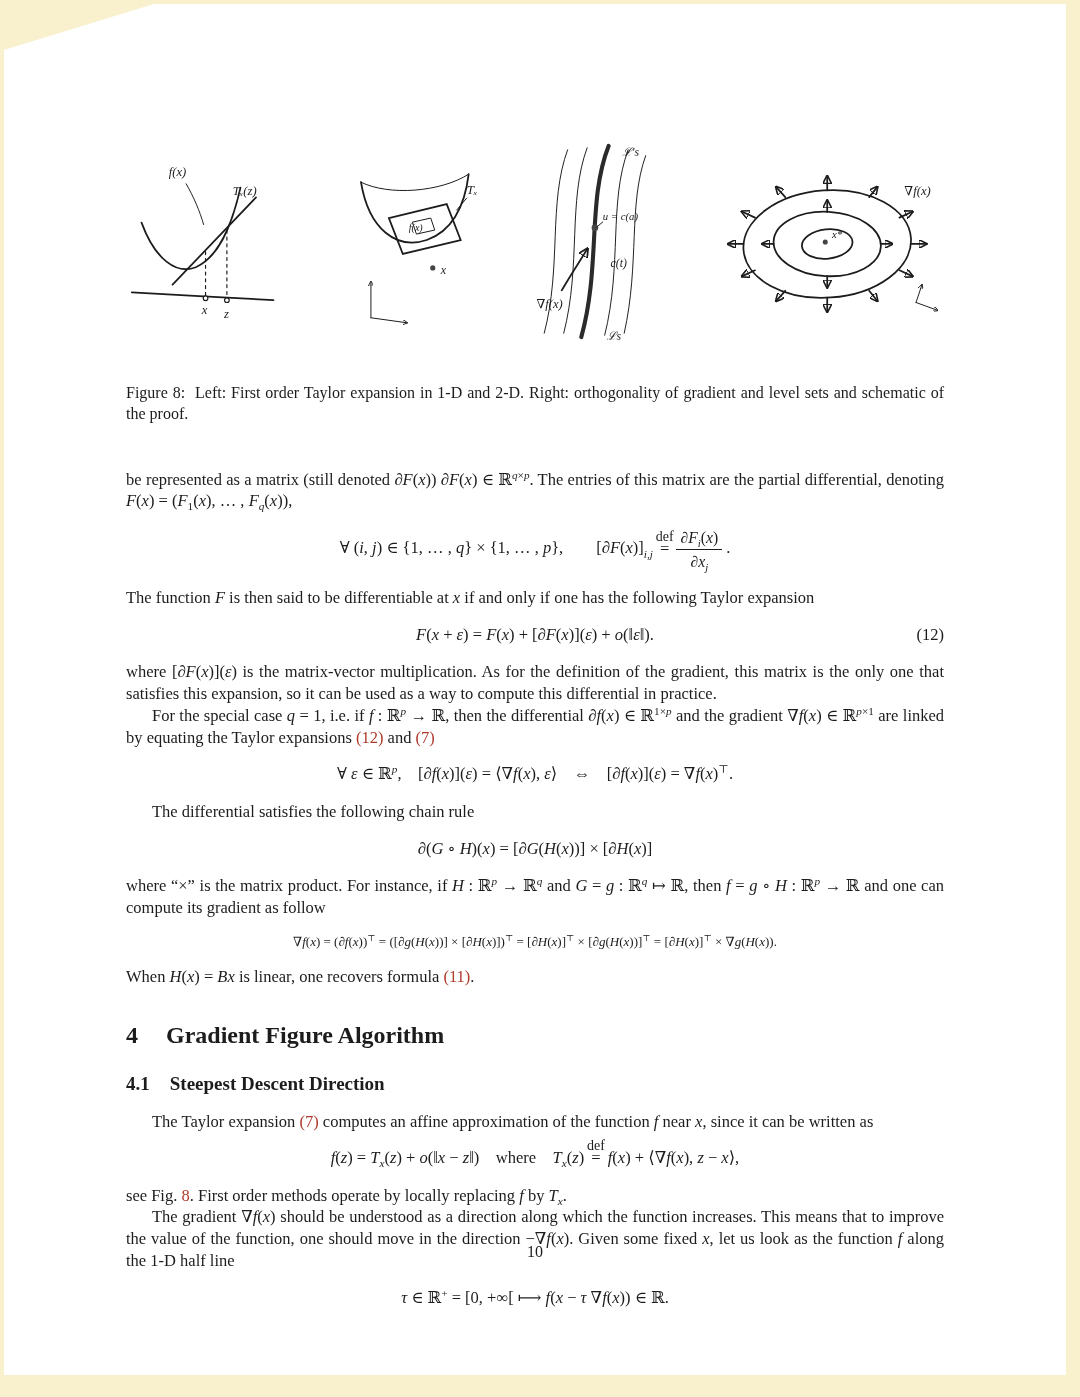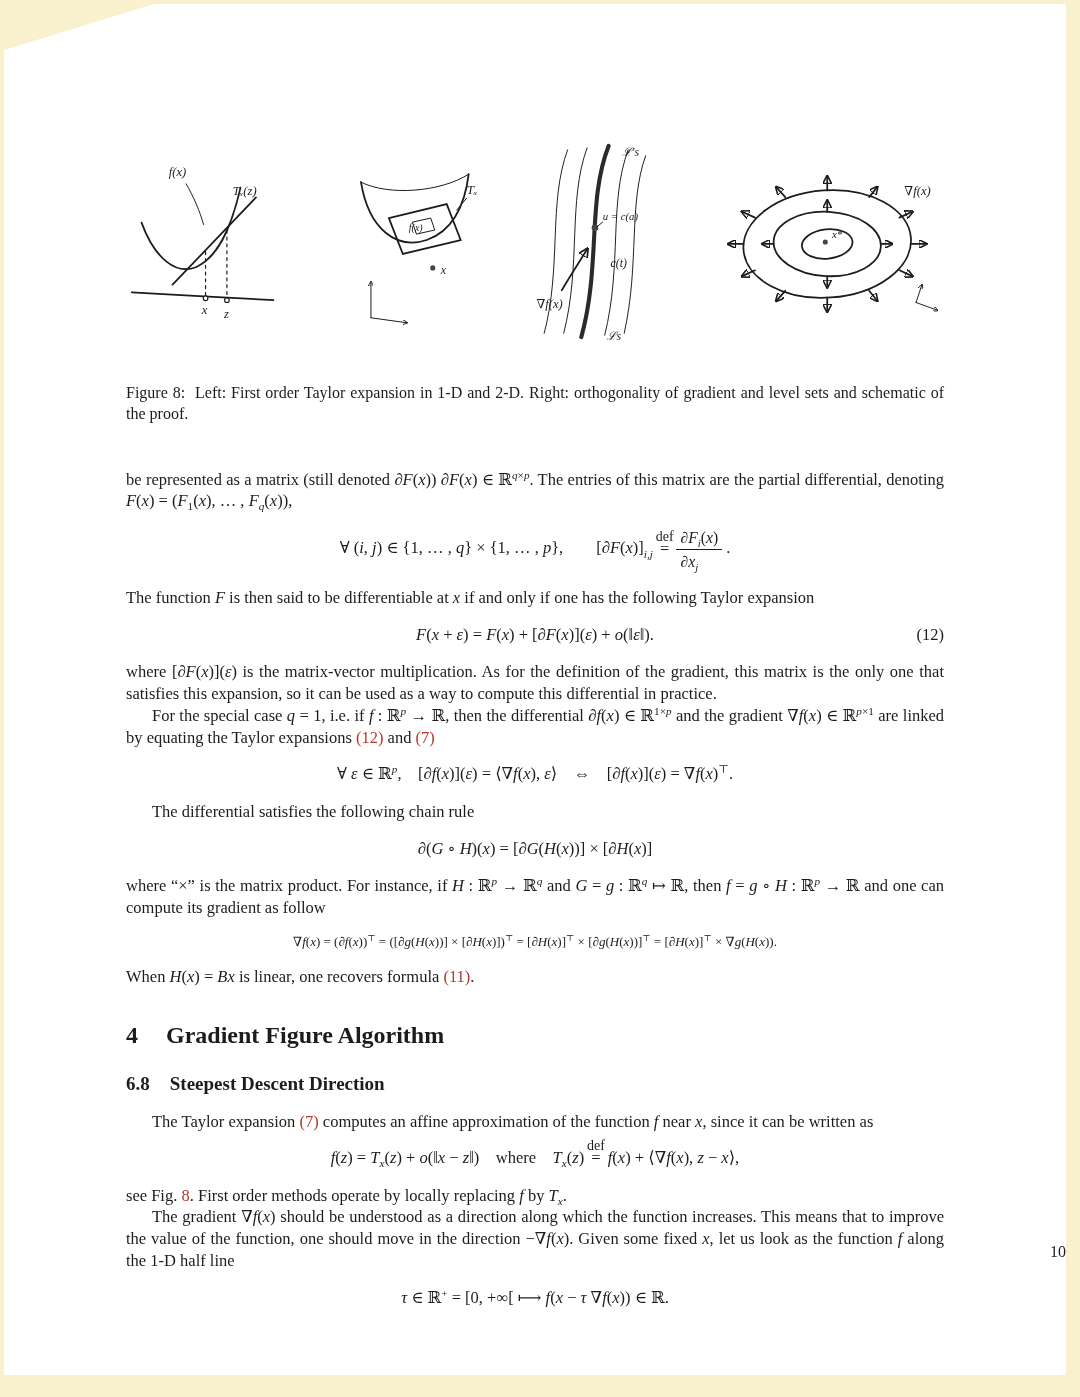--- a/index.html
+++ b/index.html
@@ -51,33 +51,33 @@
     font-size:16.5px; text-align:center;
     margin:15px 0; position:relative; line-height:1.35;
   }
   .eq-tight { font-size:13px; white-space:nowrap; }
   .eqnum { position:absolute; right:0; top:50%; transform:translateY(-50%); font-style:normal; }
   .ref { color:var(--link-color); }
   sup { font-size:68%; vertical-align:super; line-height:0; }
   sub { font-size:68%; vertical-align:sub; line-height:0; }
   .defeq { display:inline-block; position:relative; padding:0 3px; }
   .defeq .def { position:absolute; top:-10px; left:50%; transform:translateX(-50%); font-size:14px; font-style:normal; }
-  .frac { display:inline-block; vertical-align:middle; text-align:left; font-size:95%; }
+  .frac { display:inline-block; vertical-align:middle; text-align:center; font-size:95%; }
   .frac .num { display:block; padding:0 4px 1px; }
   .frac .den { display:block; border-top:1.2px solid #1c1c1c; padding:1px 4px 0; }
 
   
   h2.section { font-size:24px; font-weight:bold; margin:34px 0 24px; }
   h2.section .num { margin-right:28px; }
   h3.subsection { font-size:19px; font-weight:bold; margin:0 0 16px; }
   h3.subsection .num { margin-right:20px; }
 
   .footer {
     position:absolute; bottom:114px; left:0; width:100%;
-    text-align:right; font-size:16px;
+    text-align:center; font-size:16px;
   }
 </style>
 </head>
 <body>
 
 <div class="paper">
   <div class="corner-wedge"></div>
 
   <div class="content">
 
@@ -199,21 +199,21 @@
 
     <div class="eq eq-tight">∇<i>f</i>(<i>x</i>) = (∂<i>f</i>(<i>x</i>))<sup>⊤</sup> = ([∂<i>g</i>(<i>H</i>(<i>x</i>))] × [∂<i>H</i>(<i>x</i>)])<sup>⊤</sup> = [∂<i>H</i>(<i>x</i>)]<sup>⊤</sup> × [∂<i>g</i>(<i>H</i>(<i>x</i>))]<sup>⊤</sup> = [∂<i>H</i>(<i>x</i>)]<sup>⊤</sup> × ∇<i>g</i>(<i>H</i>(<i>x</i>)).</div>
 
     <p class="body">When <i>H</i>(<i>x</i>) = <i>Bx</i> is linear, one recovers formula <span class="ref">(11)</span>.</p>
 
     <h2 class="section">
       <span class="num">4</span><span>Gradient Figure Algorithm</span>
     </h2>
 
     <h3 class="subsection">
-      <span class="num">6.8</span><span>Steepest Descent Direction</span>
+      <span class="num">4.1</span><span>Steepest Descent Direction</span>
     </h3>
 
     <p class="body indent">The Taylor expansion <span class="ref">(7)</span> computes an affine approximation of the function <i>f</i> near <i>x</i>, since it can be written as</p>
 
     <div class="eq"><i>f</i>(<i>z</i>) = <i>T<sub>x</sub></i>(<i>z</i>) + <i>o</i>(‖<i>x</i> − <i>z</i>‖) where <i>T<sub>x</sub></i>(<i>z</i>) <span class="defeq"><span class="def">def</span>=</span> <i>f</i>(<i>x</i>) + ⟨∇<i>f</i>(<i>x</i>), <i>z</i> − <i>x</i>⟩,</div>
 
     <p class="body">see Fig. <span class="ref">8</span>. First order methods operate by locally replacing <i>f</i> by <i>T<sub>x</sub></i>.</p>
     <p class="body indent">The gradient ∇<i>f</i>(<i>x</i>) should be understood as a direction along which the function increases. This means that to improve the value of the function, one should move in the direction −∇<i>f</i>(<i>x</i>). Given some fixed <i>x</i>, let us look as the function <i>f</i> along the 1-D half line</p>
 
     <div class="eq"><i>τ</i> ∈ ℝ<sup>+</sup> = [0, +∞[ ⟼ <i>f</i>(<i>x</i> − <i>τ</i> ∇<i>f</i>(<i>x</i>)) ∈ ℝ.</div>

